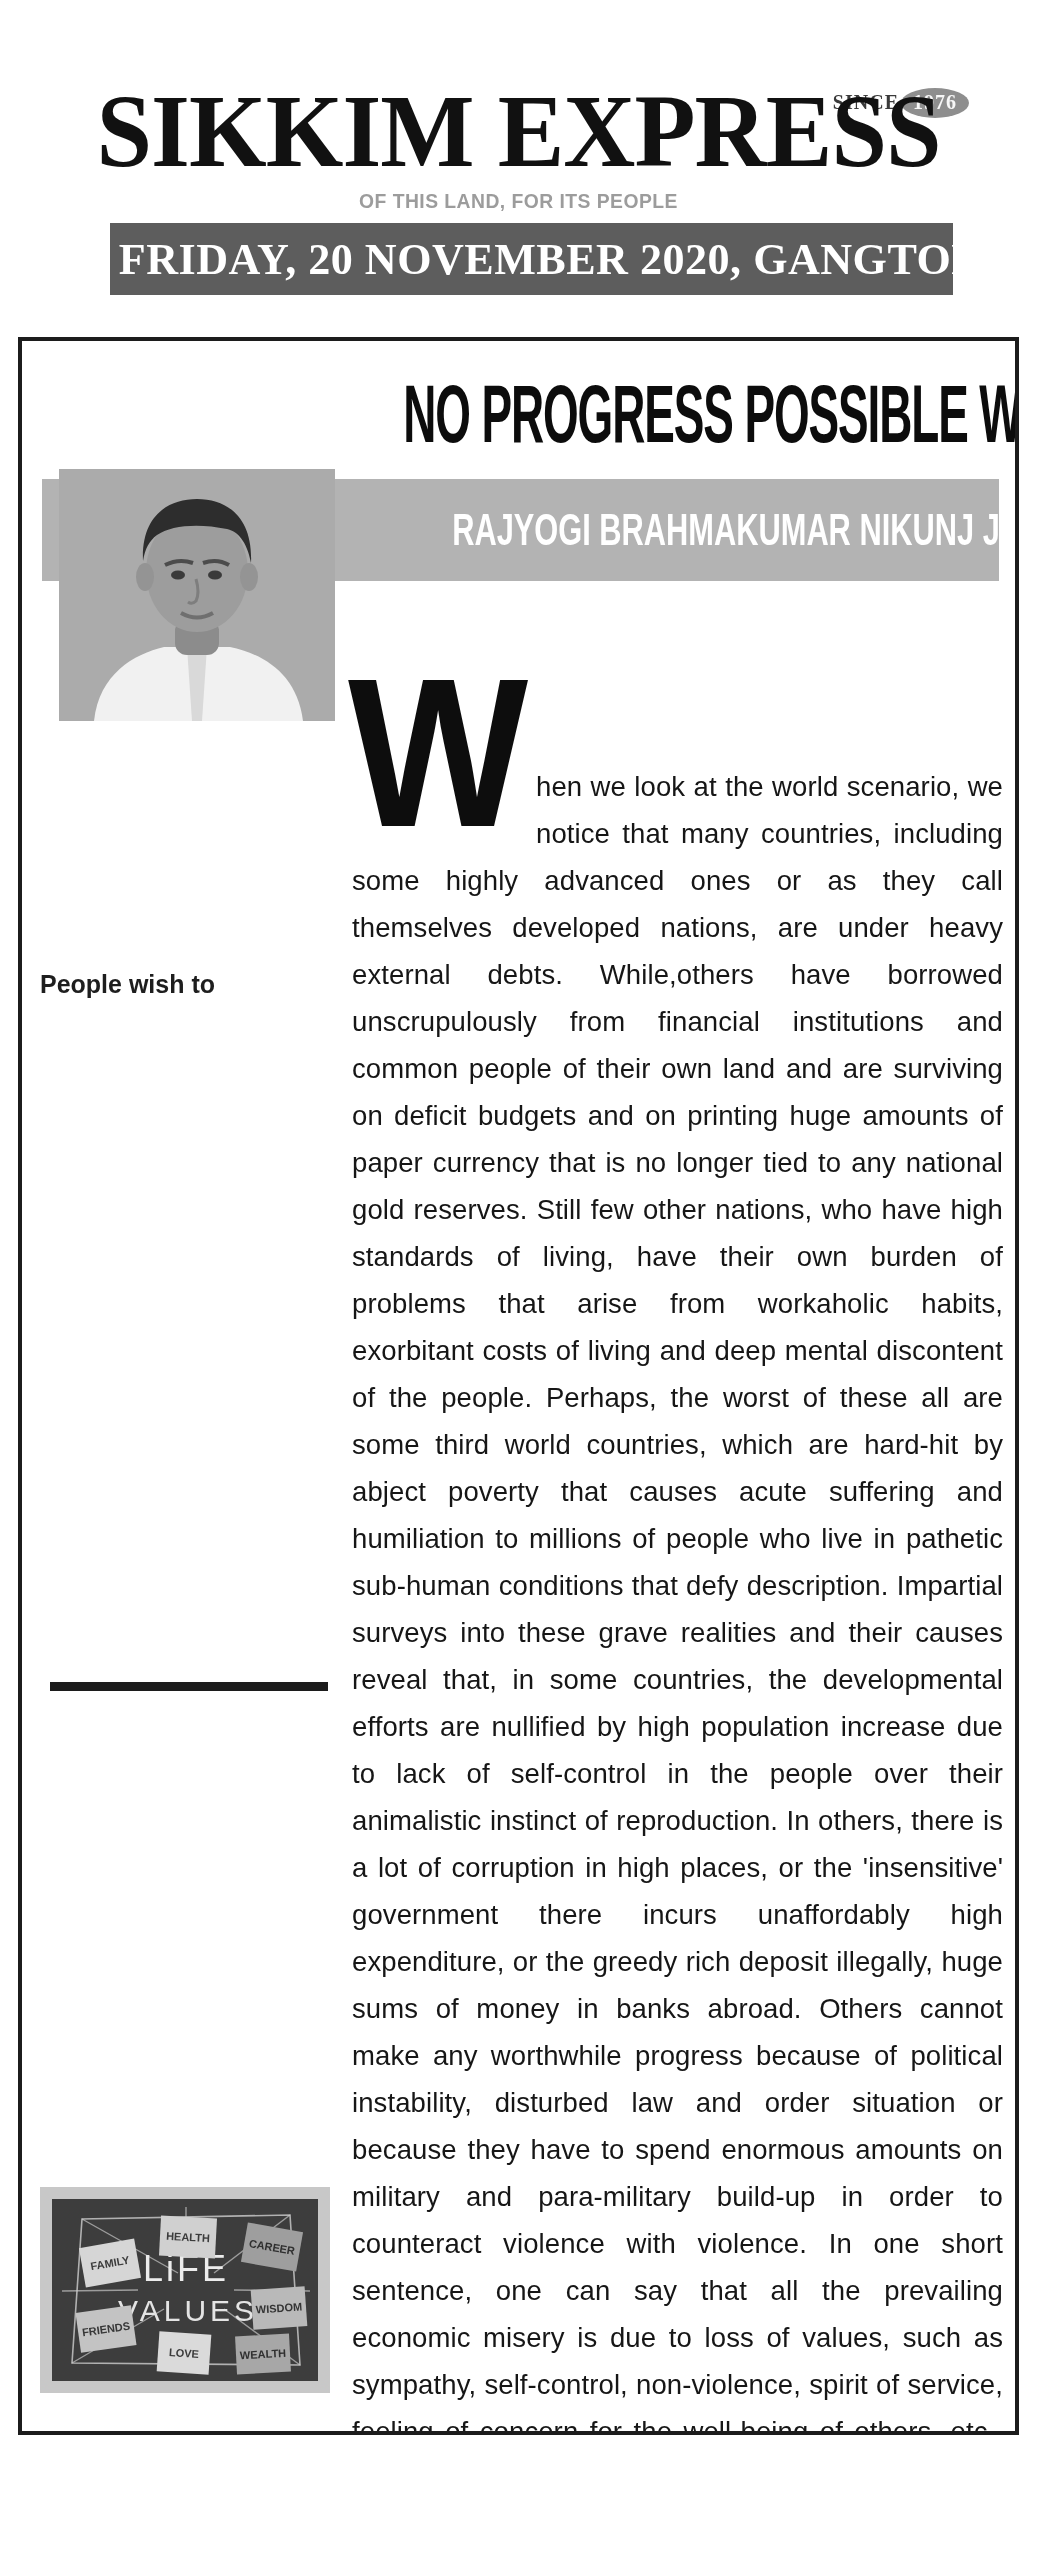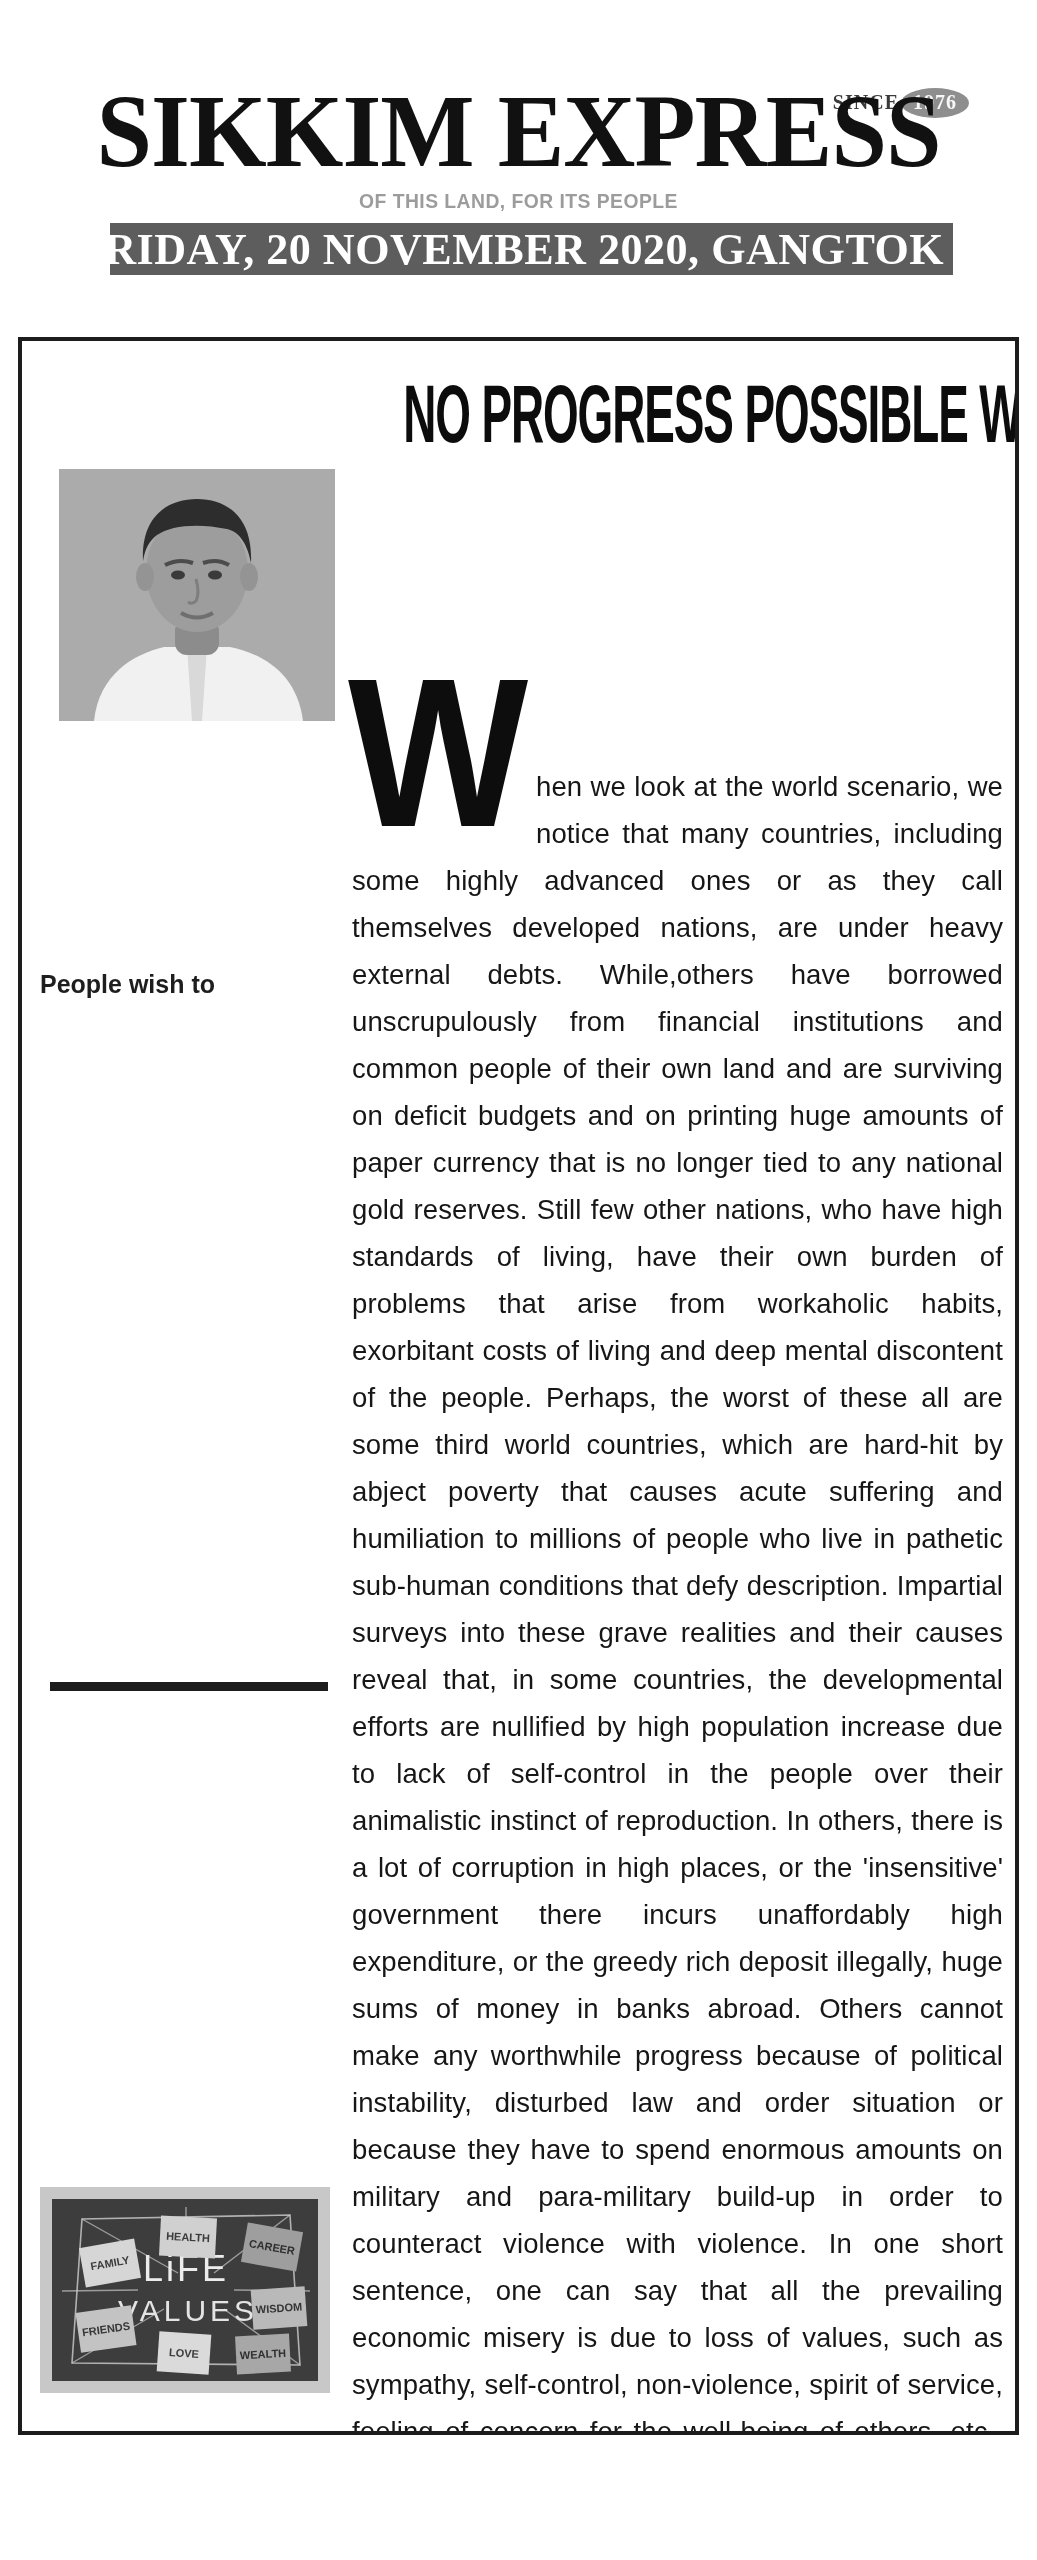--- a/index.html
+++ b/index.html
@@ -34,23 +34,23 @@
     white-space:nowrap;
   }
   .paper-tagline {
     text-align:center; margin-top:4px;
     font-weight:700; font-size:21px; color:#9c9c9c;
     letter-spacing:0.5px;
     transform:scaleX(0.92); transform-origin:center;
     white-space:nowrap;
   }
   .date-banner {
-    margin:10px 0 0 110px; width:843px; height:52px;
+    margin:10px 0 0 110px; width:843px; height:72px;
     background:#5d5d5d;
-    display:flex; align-items:center; justify-content:flex-end;
+    display:flex; align-items:center; justify-content:flex-start;
   }
   .date-banner span {
     font-family:"Liberation Serif", serif;
     font-weight:700; font-size:45px; color:#ffffff;
     letter-spacing:0.5px; white-space:nowrap;
     transform:scaleX(0.98);
   }
 
   
   .article-box {
@@ -137,20 +137,25 @@
   </div>
 </header>
 
 <section class="article-box">
 
   <div class="headline-wrap">
     <span class="headline">NO PROGRESS POSSIBLE WITHOUT VALUES</span>
   </div>
 
   <div class="author-row">
+    <div class="author-band">
+      <div class="author-name">
+        <span>RAJYOGI BRAHMAKUMAR NIKUNJ JI</span>
+      </div>
+    </div>
 
     <svg class="author-photo" viewBox="0 0 276 252" aria-hidden="true">
       <rect x="0" y="0" width="276" height="252" fill="#ababab"></rect>
 
       <path d="M35 252 C40 205 75 185 105 178 L171 178 C205 185 238 205 244 252 Z" fill="#f1f1f1"></path>
       <path d="M128 178 L148 178 L143 252 L133 252 Z" fill="#d9d9d9"></path>
 
       <rect x="116" y="150" width="44" height="36" rx="12" fill="#8c8c8c"></rect>
 
       <ellipse cx="138" cy="103" rx="51" ry="60" fill="#9d9d9d"></ellipse>

